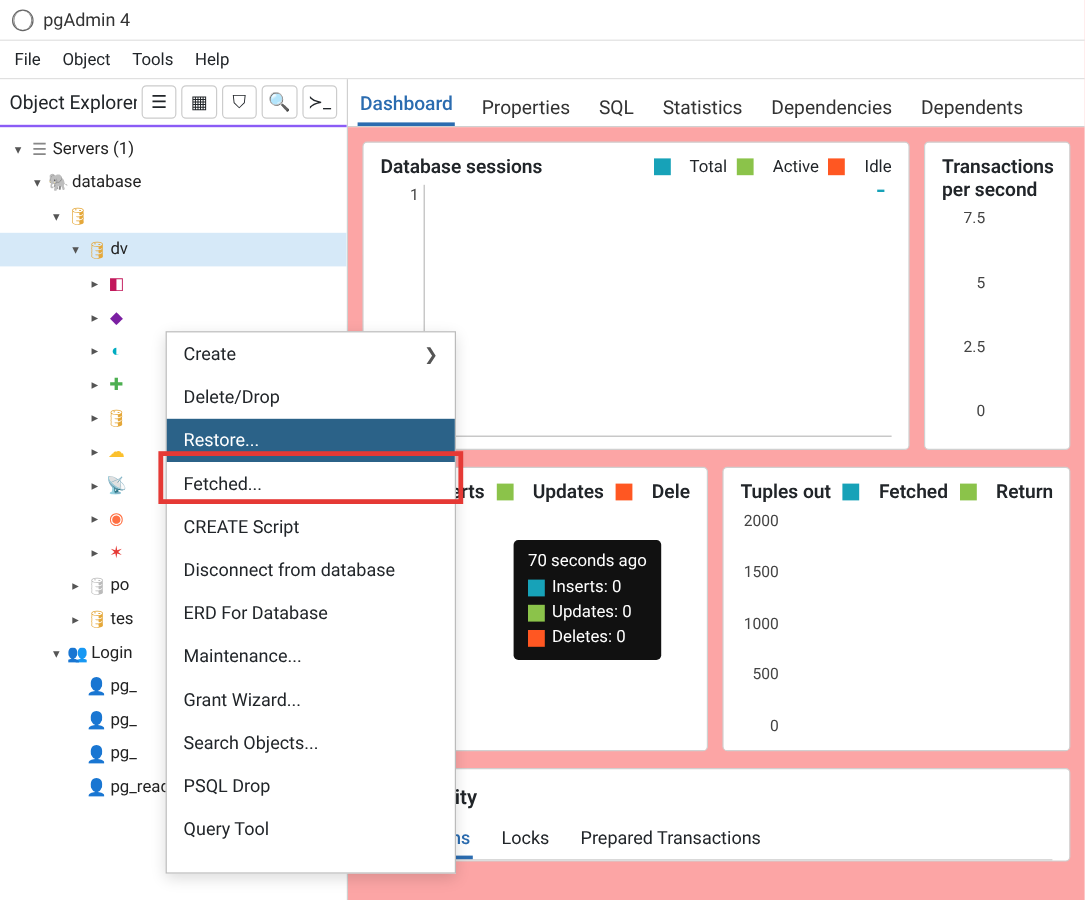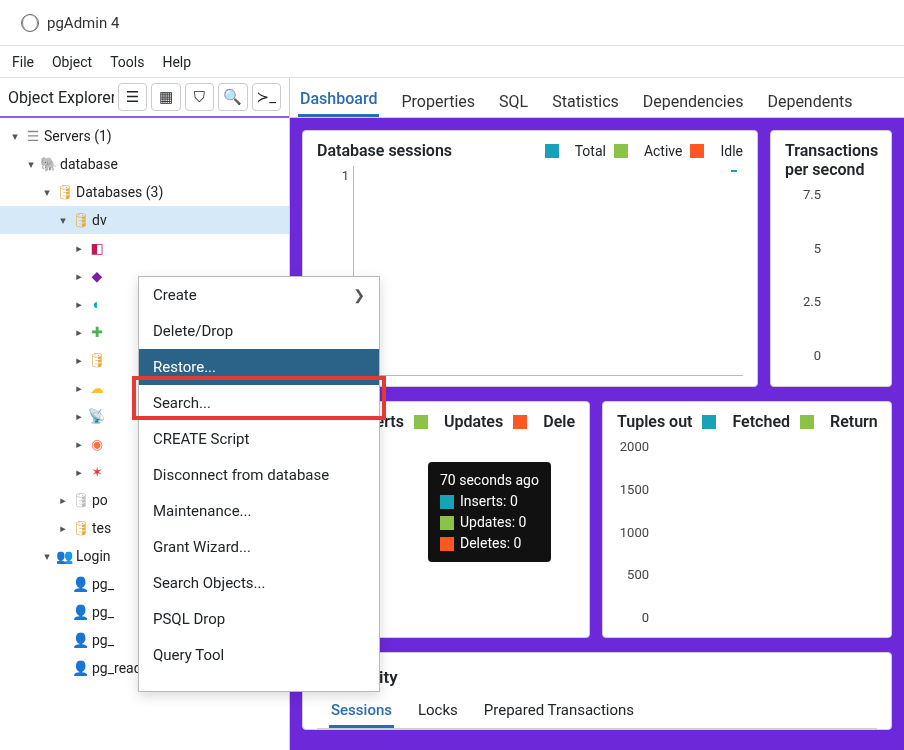--- a/index.html
+++ b/index.html
@@ -1,19 +1,19 @@
 <!DOCTYPE html>
 <html><head>
 <meta charset="utf-8">
 <style>
 * { box-sizing: border-box; margin: 0; padding: 0; }
 body { font-family: -apple-system, "Segoe UI", Roboto, Arial, sans-serif; font-size: 14px; color: #212529; background: #fff; width: 904px; height: 750px; overflow: hidden; position: relative; }
 
 
-.titlebar { display: flex; align-items: center; gap: 8px; padding: 6px 21px; border-bottom: 1px solid #e0e0e0; height: 46px; }
+.titlebar { display: flex; align-items: center; gap: 8px; padding: 6px 10px; border-bottom: 1px solid #e0e0e0; height: 34px; }
 .titlebar .globe { width: 18px; height: 18px; border: 1.5px solid #666; border-radius: 50%; position: relative; }
 .titlebar .globe::before { content: ""; position: absolute; inset: 0; border-left: 1px solid #888; border-right: 1px solid #888;  border-radius: 50%; }
 .titlebar .title { font-size: 15px; font-weight: 400; color: #333; }
 
 
 .menubar { display: flex; gap: 18px; padding: 6px 12px; border-bottom: 1px solid #e0e0e0; height: 32px; align-items: center; }
 .menubar span { cursor: pointer; }
 
 
 .main { display: flex; height: calc(750px - 66px); }
@@ -32,21 +32,21 @@
 .tree-row .txt { flex: 1; }
 
 
 
 
 .content { flex: 1; display: flex; flex-direction: column; overflow: hidden; }
 .tabstrip { display: flex; align-items: flex-end; height: 40px; border-bottom: 1px solid #d0d0d0; padding: 0 8px; gap: 20px; overflow: hidden; }
 .tabstrip .tab { font-size: 16px; padding: 8px 2px 6px; color: #333; cursor: pointer; white-space: nowrap; }
 .tabstrip .tab.active { color: #2b6cb0; border-bottom: 3px solid #2b6cb0; font-weight: 500; }
 
-.dash { padding: 12px; display: flex; flex-direction: column; gap: 14px; flex: 1; overflow: hidden; background: #6d28d9; }
+.dash { padding: 12px; display: flex; flex-direction: column; gap: 14px; flex: 1; overflow: hidden; background: #fca5a5; }
 .row1 { display: flex; gap: 12px; }
 .panel { background: #fff; border: 1px solid #d0d0d0; border-radius: 4px; padding: 10px 14px; }
 .panel-hd { display: flex; align-items: center; gap: 10px; font-weight: 600; font-size: 16px; margin-bottom: 6px; flex-wrap: nowrap; }
 .panel-hd .legend { display: flex; gap: 8px; font-weight: 400; font-size: 14px; margin-left: auto; }
 .chip { display: inline-flex; align-items: center; gap: 16px; }
 .sw { width: 14px; height: 14px; display: inline-block; }
 .c-cyan { background: #17a2b8; }
 .c-green { background: #8bc34a; }
 .c-orange { background: #ff5722; }
 
@@ -126,21 +126,20 @@
           <span class="txt">Servers (1)</span>
         </div>
       <div class="tree-row" style="padding-left:24px">
           <span class="chev">▾</span>
           <span class="icon ic-elephant">🐘</span>
           <span class="txt">database</span>
         </div>
       <div class="tree-row" style="padding-left:40px">
           <span class="chev">▾</span>
           <span class="icon ic-db">🛢</span>
-          <span class="txt">Databases (3)</span>
         </div>
       <div class="tree-row sel" style="padding-left:56px">
           <span class="chev">▾</span>
           <span class="icon ic-db">🛢</span>
           <span class="txt">dv</span>
         </div>
       <div class="tree-row" style="padding-left:72px">
           <span class="chev">▸</span>
           <span class="icon ic-pink">◧</span>
         </div>
@@ -342,27 +341,30 @@
       <span>Create</span>
       <span class="sub">❯</span>
     </div>
   <div class="mi">
       <span>Delete/Drop</span>
     </div>
   <div class="mi hl">
       <span>Restore...</span>
     </div>
   <div class="mi">
-      <span>Search...</span>
+      <span>Fetched...</span>
     </div>
   <div class="mi">
       <span>CREATE Script</span>
     </div>
   <div class="mi">
       <span>Disconnect from database</span>
+    </div>
+  <div class="mi">
+      <span>ERD For Database</span>
     </div>
   <div class="mi">
       <span>Maintenance...</span>
     </div>
   <div class="mi">
       <span>Grant Wizard...</span>
     </div>
   <div class="mi">
       <span>Search Objects...</span>
     </div>

